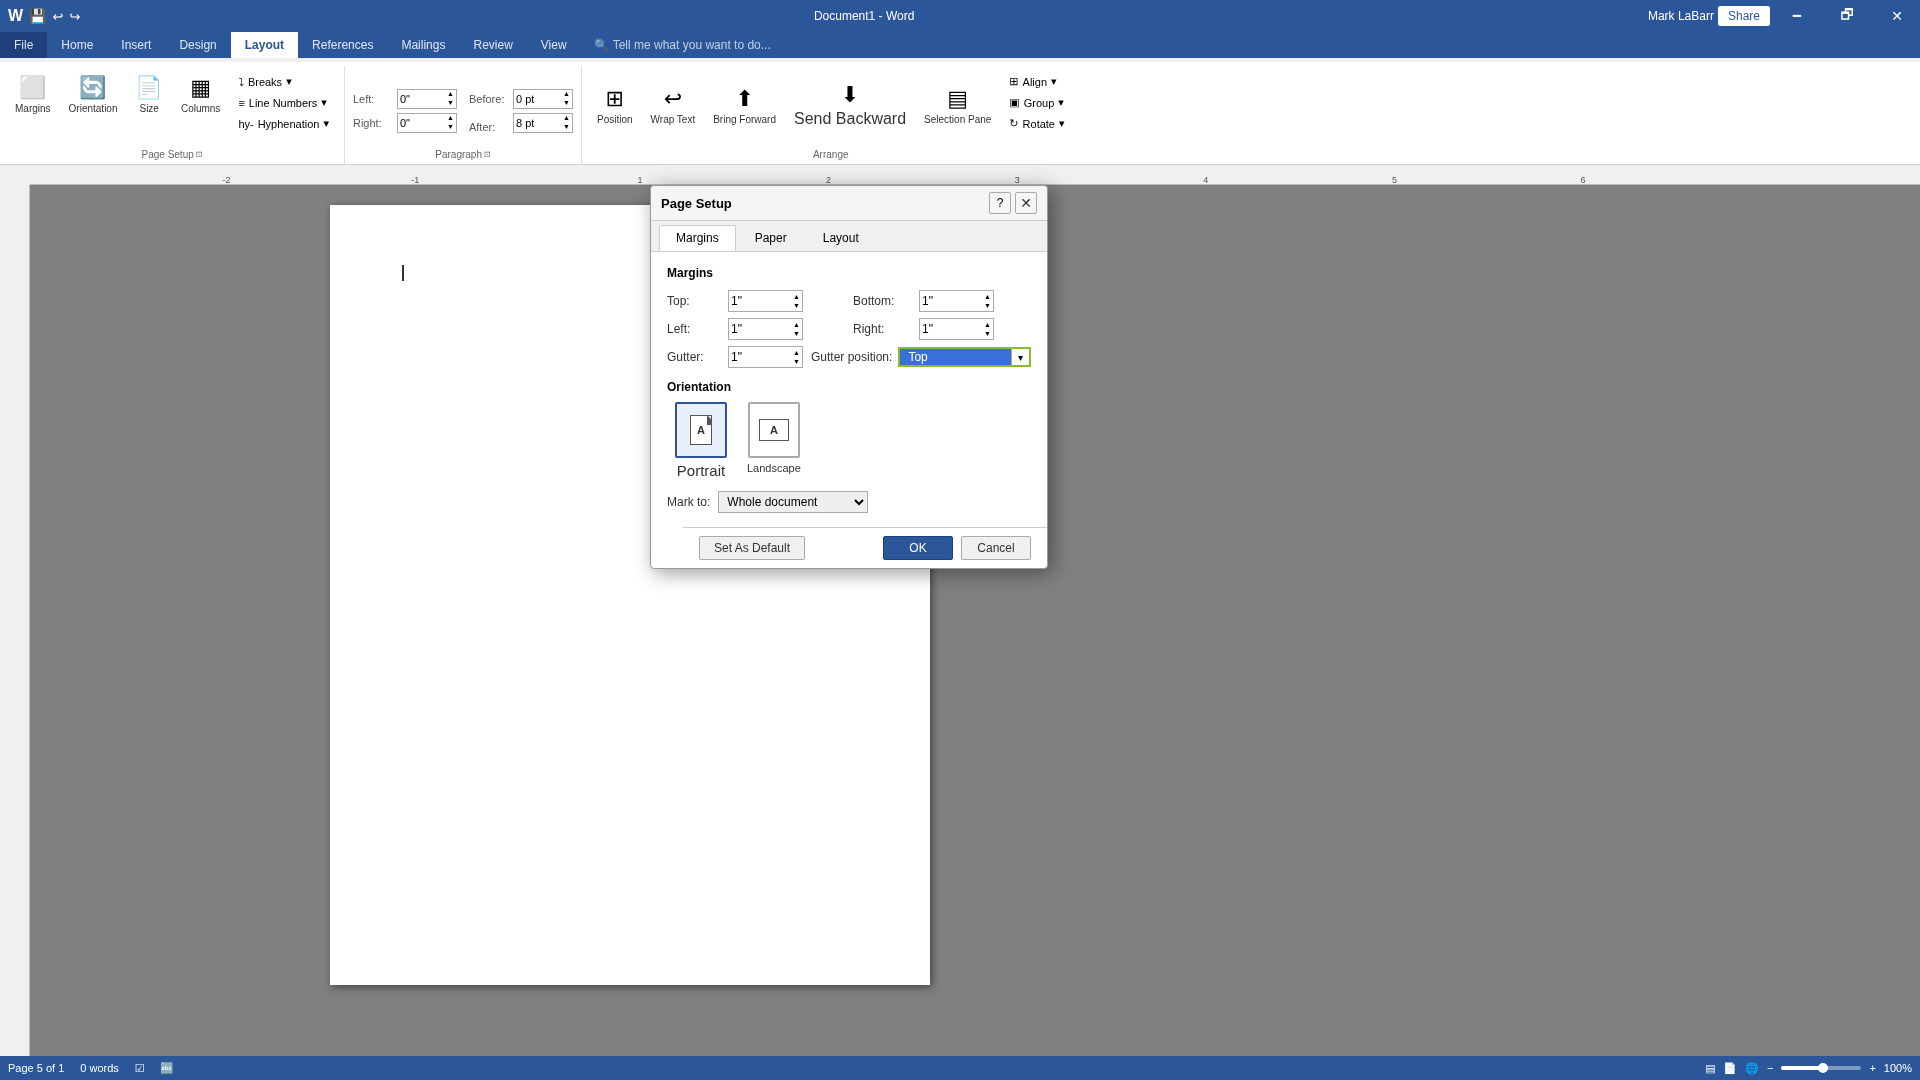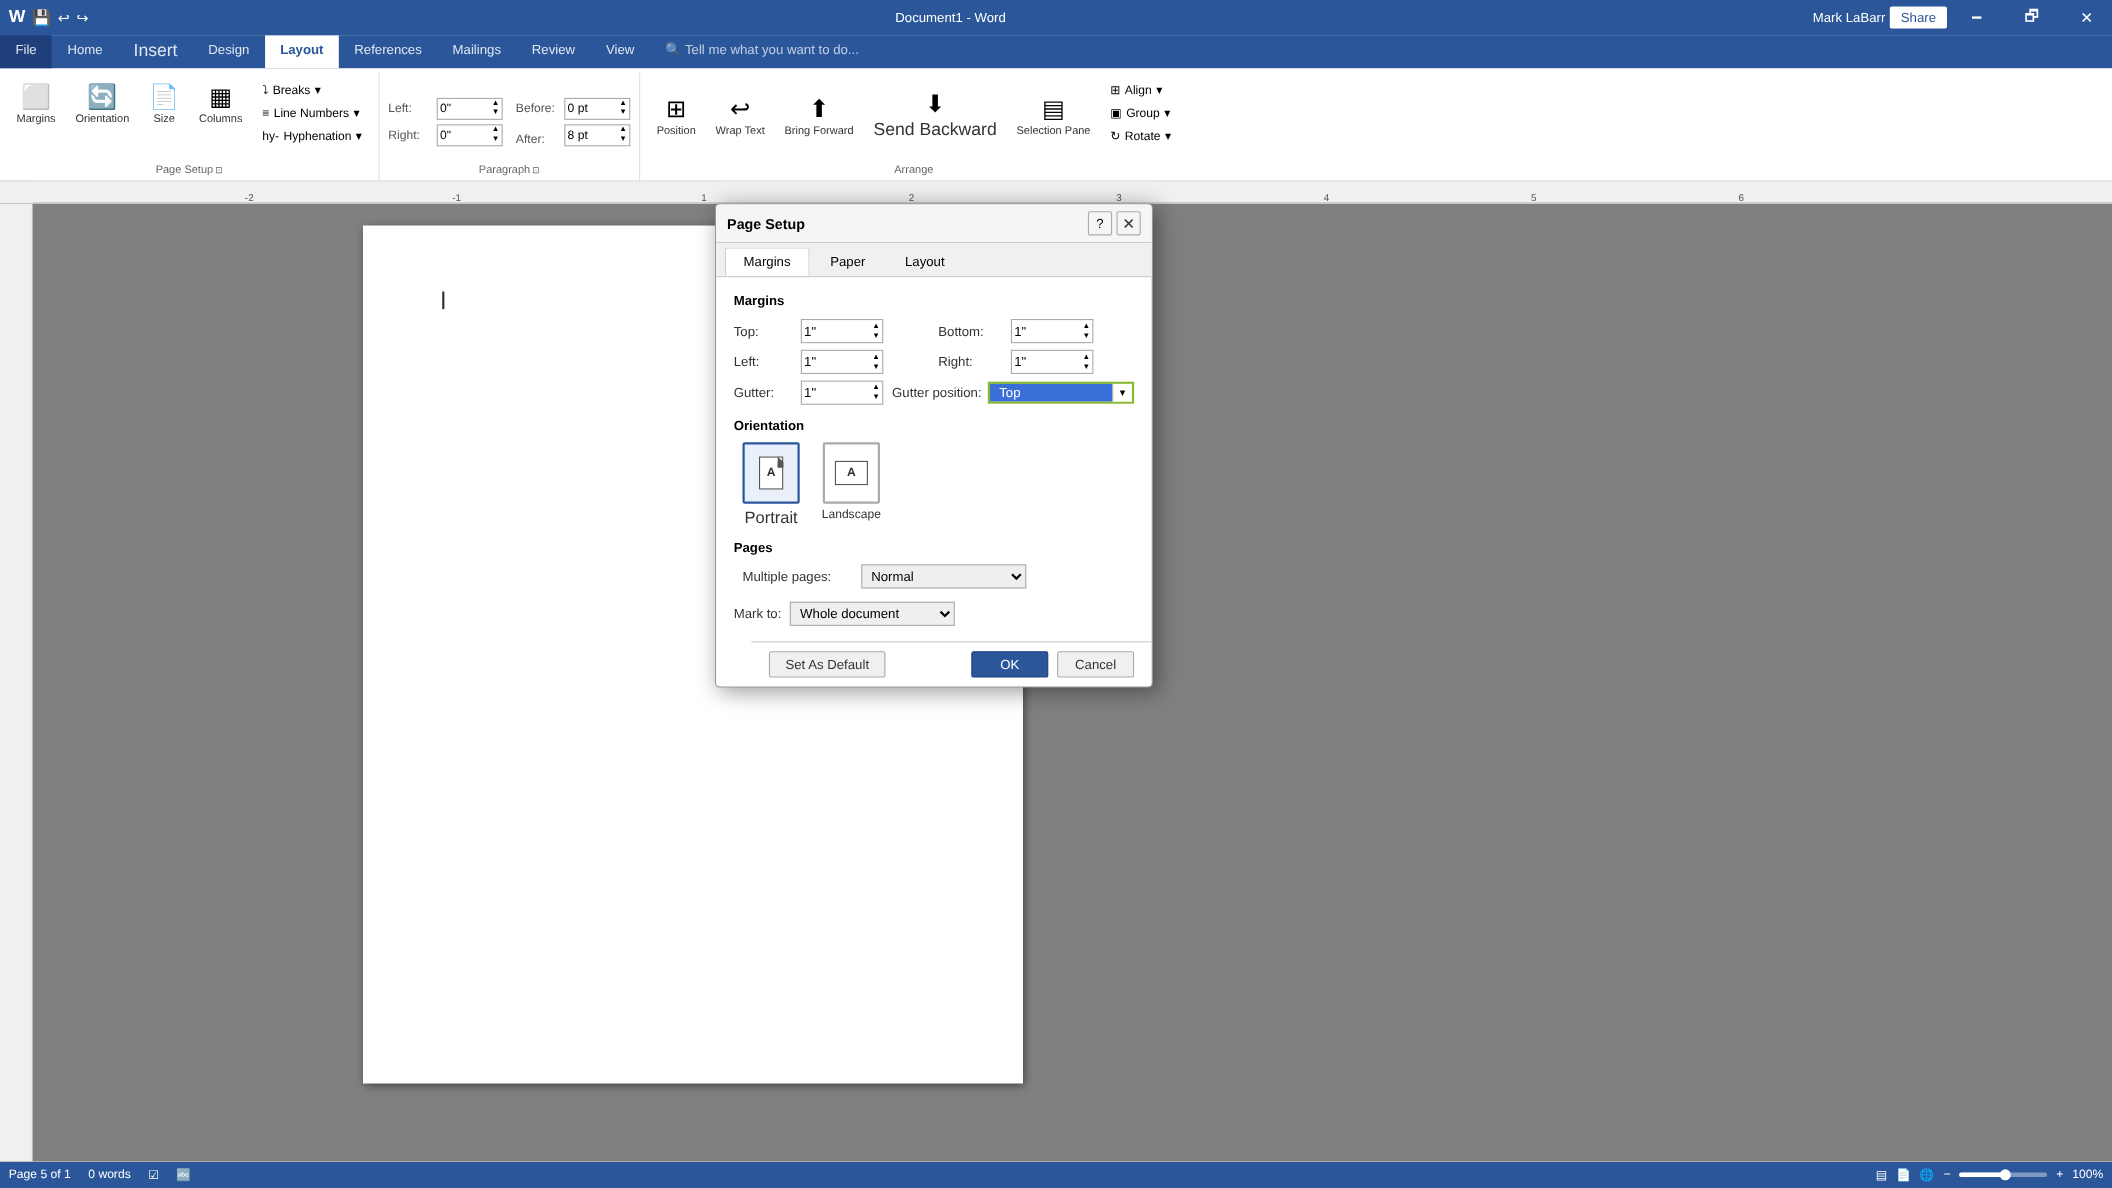--- a/index.html
+++ b/index.html
@@ -47,21 +47,21 @@
     <button style="background:white;color:#2b579a;border:none;padding:3px 10px;border-radius:2px;font-size:12px;cursor:pointer;">Share</button>
     <button class="title-btn">🗕</button>
     <button class="title-btn">🗗</button>
     <button class="title-btn close">✕</button>
   </div>
 </div>
 
 <div style="position:absolute;top:32px;left:0;right:0;background:#2b579a;display:flex;z-index:9;">
   <div style="padding:6px 14px;color:rgba(255,255,255,0.85);font-size:12px;cursor:pointer;background:#1e3f7a;">File</div>
   <div style="padding:6px 14px;color:rgba(255,255,255,0.85);font-size:12px;cursor:pointer;">Home</div>
-  <div style="padding:6px 14px;color:rgba(255,255,255,0.85);font-size:16px;cursor:pointer;">Insert</div>
+  <div style="padding:6px 14px;color:rgba(255,255,255,0.85);font-size:12px;cursor:pointer;">Insert</div>
   <div style="padding:6px 14px;color:rgba(255,255,255,0.85);font-size:12px;cursor:pointer;">Design</div>
   <div style="padding:6px 14px;color:white;font-size:12px;cursor:pointer;background:white;color:#2b579a;font-weight:600;">Layout</div>
   <div style="padding:6px 14px;color:rgba(255,255,255,0.85);font-size:12px;cursor:pointer;">References</div>
   <div style="padding:6px 14px;color:rgba(255,255,255,0.85);font-size:12px;cursor:pointer;">Mailings</div>
   <div style="padding:6px 14px;color:rgba(255,255,255,0.85);font-size:12px;cursor:pointer;">Review</div>
   <div style="padding:6px 14px;color:rgba(255,255,255,0.85);font-size:12px;cursor:pointer;">View</div>
   <div style="padding:6px 14px;color:rgba(255,255,255,0.7);font-size:12px;cursor:pointer;">🔍 Tell me what you want to do...</div>
 </div>
 
 <div style="position:absolute;top:62px;left:0;right:0;background:white;height:103px;border-bottom:1px solid #d1d1d1;display:flex;align-items:stretch;padding:4px 8px 0 8px;gap:0;overflow:hidden;">
@@ -336,32 +336,20 @@
             <div style="width:52px;height:56px;border:2px solid #aaa;background:white;border-radius:2px;display:flex;align-items:center;justify-content:center;">
               <div style="width:30px;height:22px;border:1.5px solid #555;background:white;display:flex;align-items:center;justify-content:center;">
                 <span style="font-size:11px;font-weight:bold;color:#333;">A</span>
               </div>
             </div>
             <span style="font-size:11px;color:#333;">Landscape</span>
           </div>
         </div>
       </div>
 
-      <div style="margin-bottom:12px;">
-        <div style="font-size:12px;font-weight:600;margin-bottom:8px;">Pages</div>
-        <div style="display:flex;align-items:center;gap:8px;padding-left:8px;">
-          <span style="font-size:12px;color:#333;width:100px;">Multiple pages:</span>
-          <select style="border:1px solid #aaa;padding:2px 4px;font-size:12px;width:150px;height:22px;">
-            <option>Normal</option>
-            <option>Mirror margins</option>
-            <option>2 pages per sheet</option>
-            <option>Book fold</option>
-          </select>
-        </div>
-      </div>
 
 
       <div style="display:flex;align-items:center;gap:8px;">
         <span style="font-size:12px;color:#333;">Mark to:</span>
         <select style="border:1px solid #aaa;padding:2px 4px;font-size:12px;width:150px;height:22px;">
           <option>Whole document</option>
           <option>This point forward</option>
         </select>
       </div>
 

